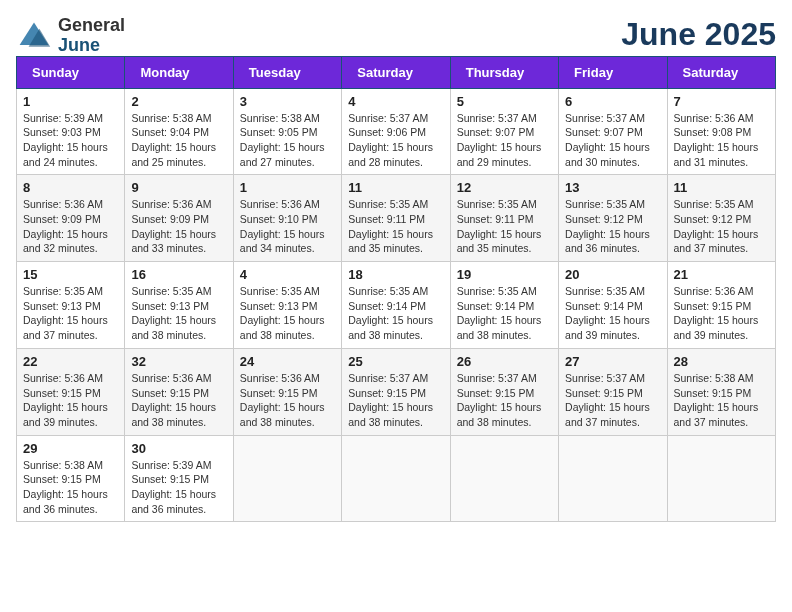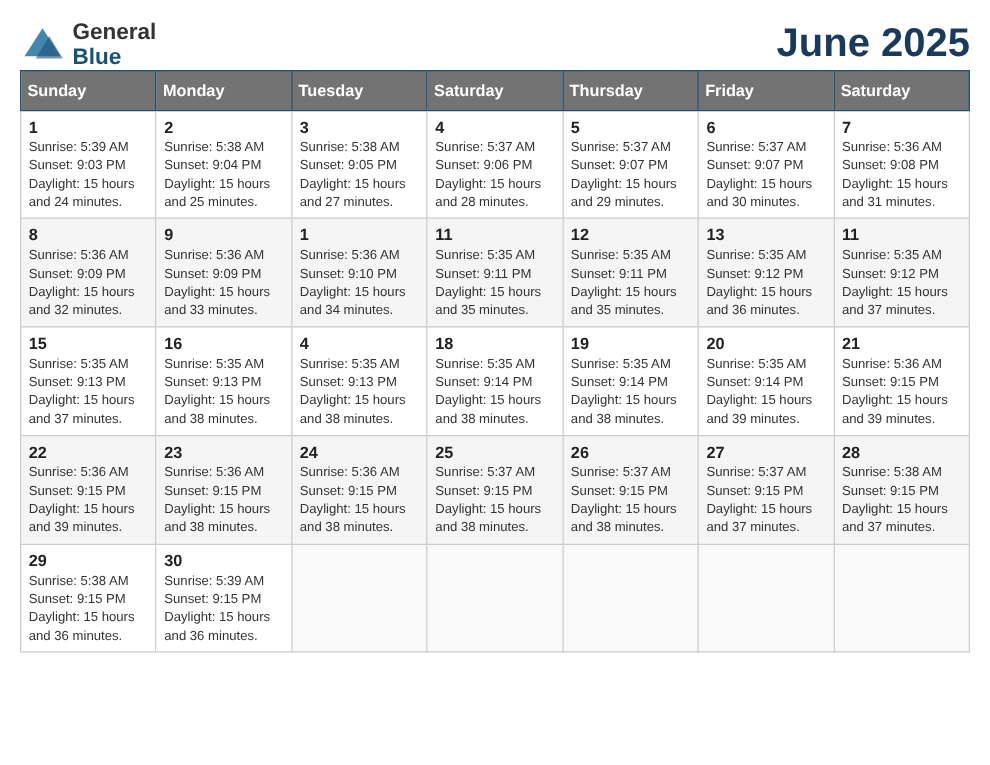--- a/index.html
+++ b/index.html
@@ -45,23 +45,23 @@
       font-size: 16px;
       color: #333;
       font-weight: normal;
     }
     table {
       width: 100%;
       border-collapse: collapse;
       font-size: 11px;
     }
     thead tr th {
-      background-color: #737373;
+      background-color: #6d28d9;
       color: #fff;
-      padding: 8px 5px;
+      padding: 8px 15px;
       text-align: left;
       font-size: 13px;
       font-weight: bold;
       border: 1px solid #1a5276;
     }
     tbody tr td {
       border: 1px solid #ccc;
       padding: 5px 6px;
       vertical-align: top;
       background: #fff;
@@ -93,21 +93,21 @@
 <body>
 
 <div class="header-area">
   <div class="logo">
     <svg class="logo-icon" viewBox="0 0 40 40" xmlns="http://www.w3.org/2000/svg">
       <polygon points="20,5 36,30 4,30" fill="#2471a3" opacity="0.85"></polygon>
       <polygon points="26,12 38,32 14,32" fill="#1a5276" opacity="0.6"></polygon>
     </svg>
     <div class="logo-text">
       <span class="general">General</span>
-      <span class="blue">Blue</span>
+      <span class="blue">June</span>
     </div>
   </div>
   <div class="title-area">
     <h1>June 2025</h1>
   </div>
 </div>
 
 <table>
   <thead>
     <tr>
@@ -210,21 +210,21 @@
         <span class="day-num">21</span>
         <span class="cell-text">Sunrise: 5:36 AM<br>Sunset: 9:15 PM<br>Daylight: 15 hours and 39 minutes.</span>
       </td>
       </tr>
       <tr>
         <td>
         <span class="day-num">22</span>
         <span class="cell-text">Sunrise: 5:36 AM<br>Sunset: 9:15 PM<br>Daylight: 15 hours and 39 minutes.</span>
       </td>
         <td>
-        <span class="day-num">23</span>
+        <span class="day-num">32</span>
         <span class="cell-text">Sunrise: 5:36 AM<br>Sunset: 9:15 PM<br>Daylight: 15 hours and 38 minutes.</span>
       </td>
         <td>
         <span class="day-num">24</span>
         <span class="cell-text">Sunrise: 5:36 AM<br>Sunset: 9:15 PM<br>Daylight: 15 hours and 38 minutes.</span>
       </td>
         <td>
         <span class="day-num">25</span>
         <span class="cell-text">Sunrise: 5:37 AM<br>Sunset: 9:15 PM<br>Daylight: 15 hours and 38 minutes.</span>
       </td>

